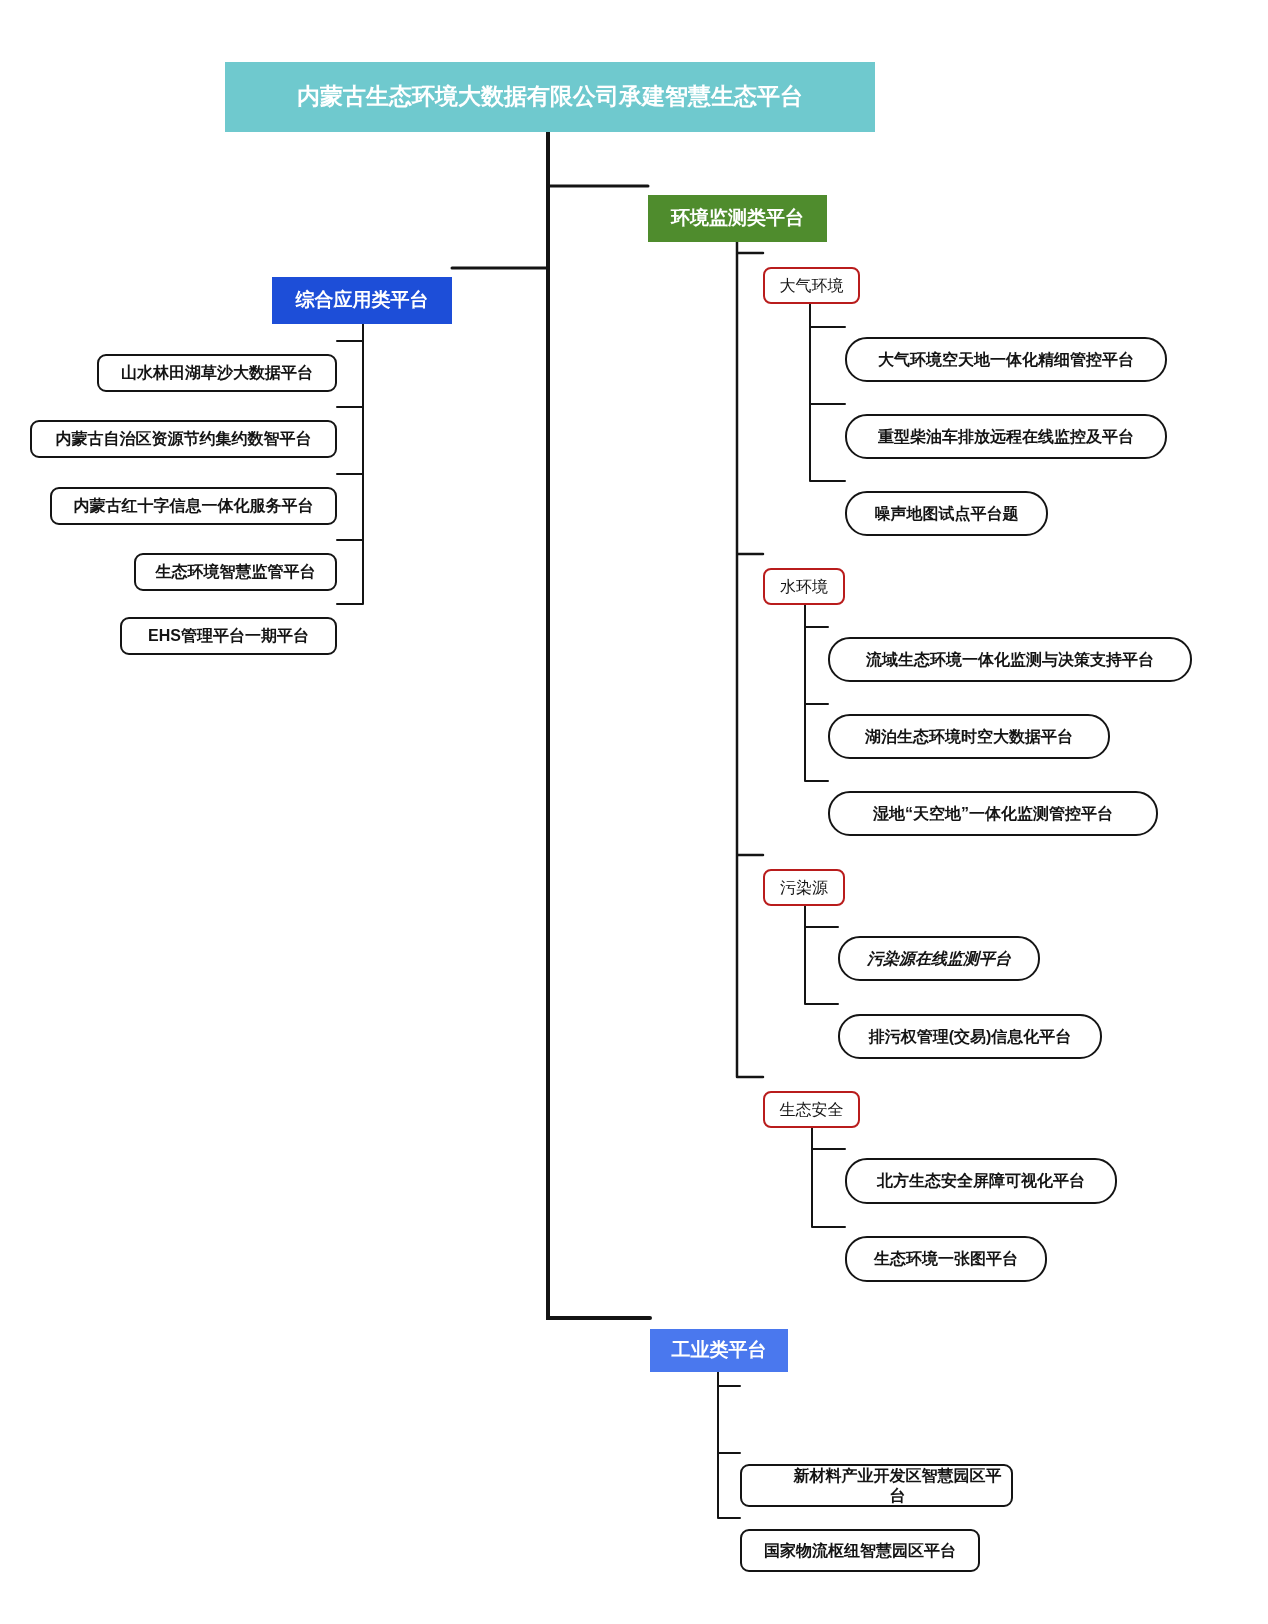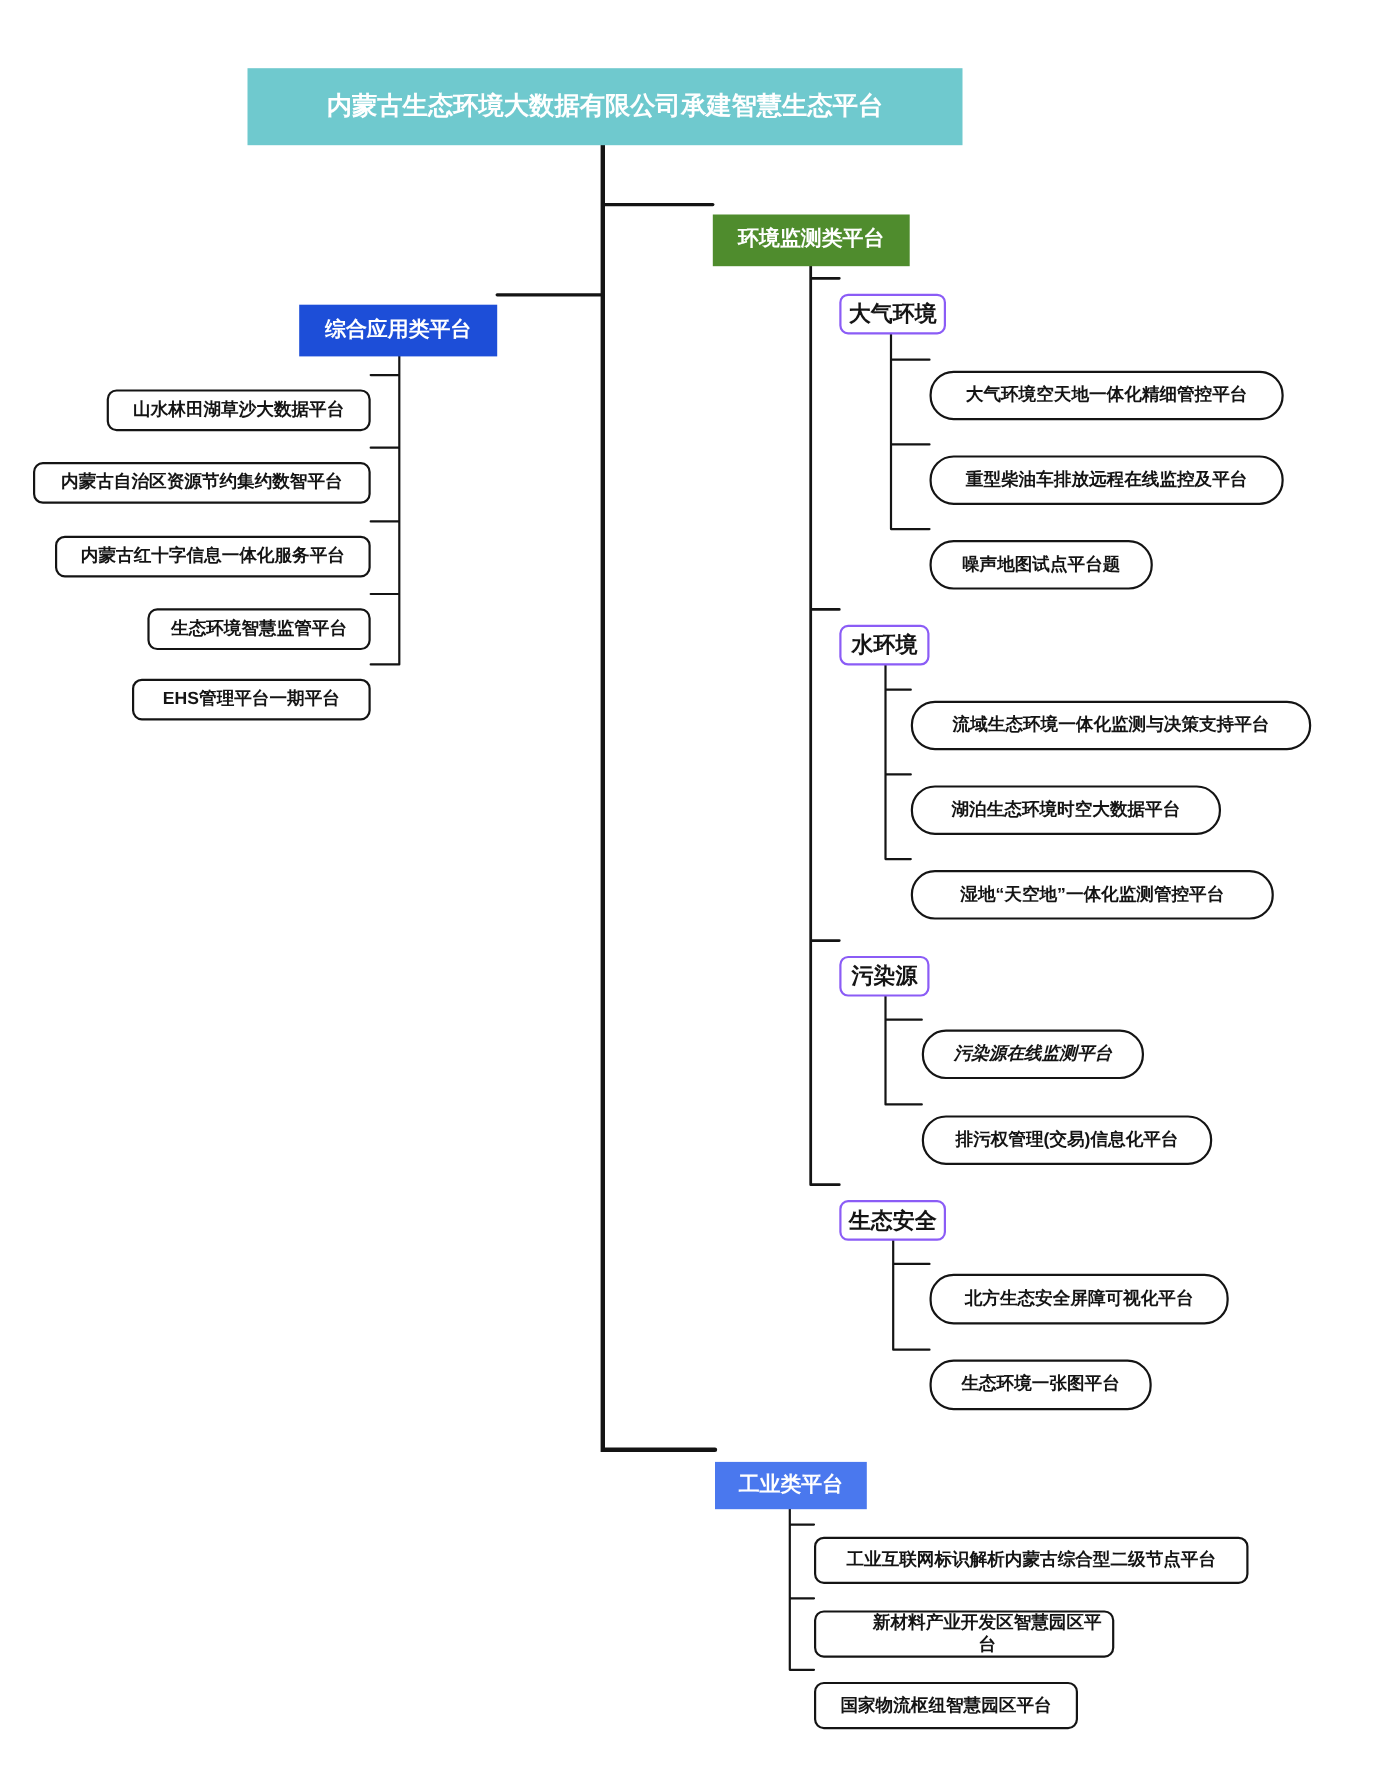--- a/index.html
+++ b/index.html
@@ -43,24 +43,24 @@
   .branch {
     color: #ffffff;
     font-size: 19px;
     font-weight: bold;
   }
   .branch.comprehensive { background: #1d4ed8; }
   .branch.monitoring    { background: #4F8C2D; }
   .branch.industry      { background: #4A78EE; }
   .cat {
     background: #ffffff;
-    border: 2px solid #8b5cf6;
+    border: 2px solid #b91c1c;
     border-radius: 8px;
-    font-size: 20px;
-    font-weight: bold;
+    font-size: 16px;
+    font-weight: normal;
   }
   .leaf {
     background: #ffffff;
     border: 2px solid #141414;
     border-radius: 22px;
     font-size: 16px;
     font-weight: bold;
   }
   .leaf.sq { border-radius: 9px; }
 </style>
@@ -115,17 +115,16 @@
 
   <div class="node cat" style="left:763px; top:837px; width:82px; height:37px;">污染源</div>
   <div class="node leaf" style="left:838px; top:904px; width:202px; height:45px;font-style:italic;">污染源在线监测平台</div>
   <div class="node leaf" style="left:838px; top:982px; width:264px; height:45px;">排污权管理(交易)信息化平台</div>
 
   <div class="node cat" style="left:763px; top:1059px; width:97px; height:37px;">生态安全</div>
   <div class="node leaf" style="left:845px; top:1126px; width:272px; height:46px;">北方生态安全屏障可视化平台</div>
   <div class="node leaf" style="left:845px; top:1204px; width:202px; height:46px;">生态环境一张图平台</div>
 
   <div class="node branch industry" style="left:650px; top:1297px; width:138px; height:43px;">工业类平台</div>
-  <div class="node leaf sq" style="left:740px; top:1365px; width:395px; height:43px;">工业互联网标识解析内蒙古综合型二级节点平台</div>
   <div class="node leaf sq" style="left:740px; top:1432px; width:273px; height:43px;padding-left:48px;">新材料产业开发区智慧园区平台</div>
   <div class="node leaf sq" style="left:740px; top:1497px; width:240px; height:43px;">国家物流枢纽智慧园区平台</div>
 
 </div>
 
 </body></html>

